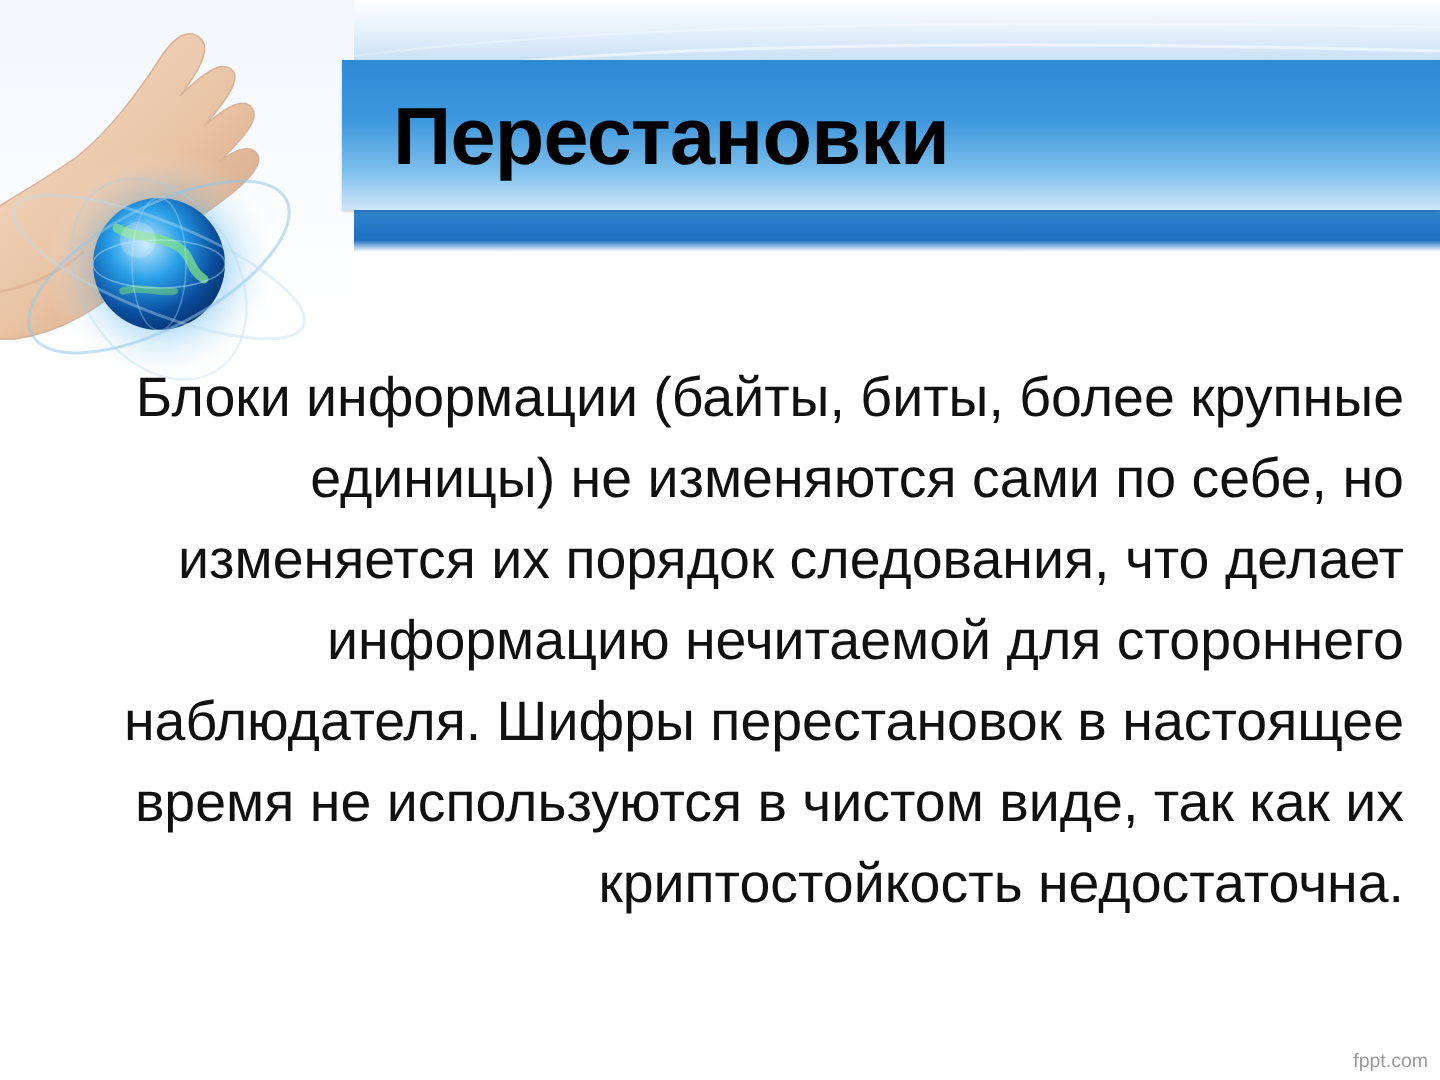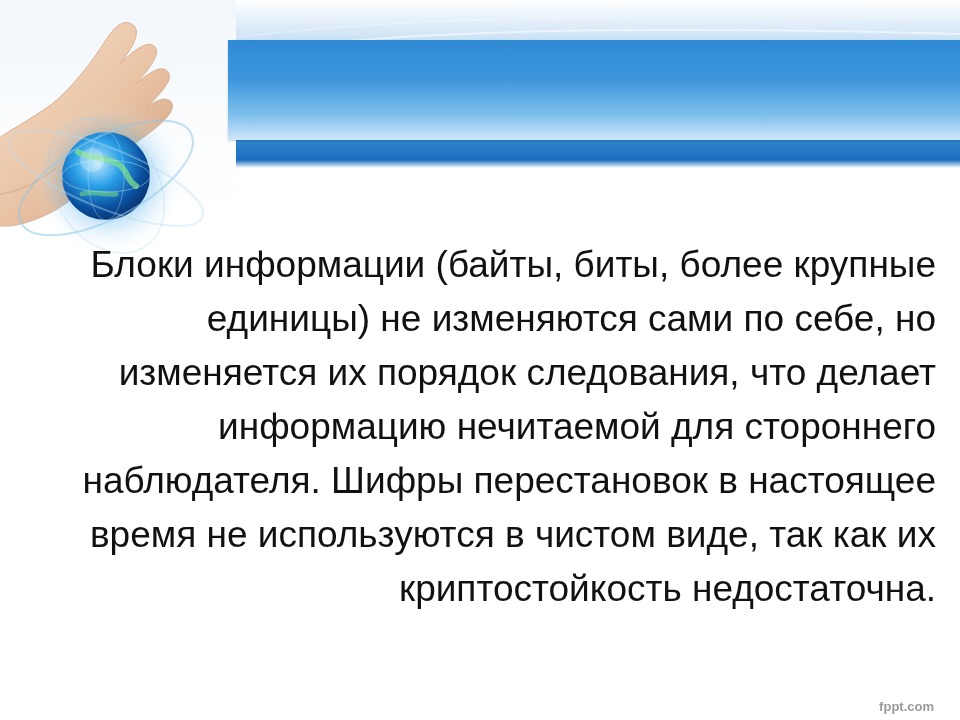--- a/index.html
+++ b/index.html
@@ -88,25 +88,25 @@
     font-size: 37px;
     line-height: 54px;
     color: #111111;
     letter-spacing: 0px;
     text-align: right;
   }
 
   
   .footer-logo {
     position: absolute;
-    right: 26px;
+    right: 8px;
     bottom: 6px;
     font-size: 13px;
     color: #9a9a9a;
-    font-weight: bold;
+    font-weight: normal;
     font-family: "Liberation Sans", sans-serif;
   }
 </style>
 </head>
 <body>
 
 <div class="slide">
 
   <div class="banner"></div>
   <div class="banner-lower"></div>
@@ -156,18 +156,19 @@
       <ellipse cx="106" cy="176" rx="18" ry="44" fill="none" stroke="#bfe8ff" stroke-opacity="0.35" stroke-width="1"></ellipse>
       <circle cx="92" cy="160" r="12" fill="#ffffff" fill-opacity="0.22"></circle>
 
       <ellipse cx="106" cy="178" rx="96" ry="40" fill="none" stroke="#8fc6ea" stroke-opacity="0.55" stroke-width="2" transform="rotate(-28 106 178)"></ellipse>
       <ellipse cx="106" cy="178" rx="104" ry="30" fill="none" stroke="#b9dcf3" stroke-opacity="0.40" stroke-width="2" transform="rotate(22 106 178)"></ellipse>
       <ellipse cx="106" cy="186" rx="72" ry="52" fill="none" stroke="#9fd0ef" stroke-opacity="0.30" stroke-width="1.5" transform="rotate(58 106 186)"></ellipse>
     </svg>
   </div>
 
   <div class="title-plate"></div>
+  <div class="title-text">Перестановки</div>
 
   <div class="body-text">Блоки информации (байты, биты, более крупные единицы) не изменяются сами по себе, но изменяется их порядок следования, что делает информацию нечитаемой для стороннего наблюдателя. Шифры перестановок в настоящее время не используются в чистом виде, так как их криптостойкость недостаточна.</div>
 
   <div class="footer-logo">fppt.com</div>
 
 </div>
 
 </body></html>

